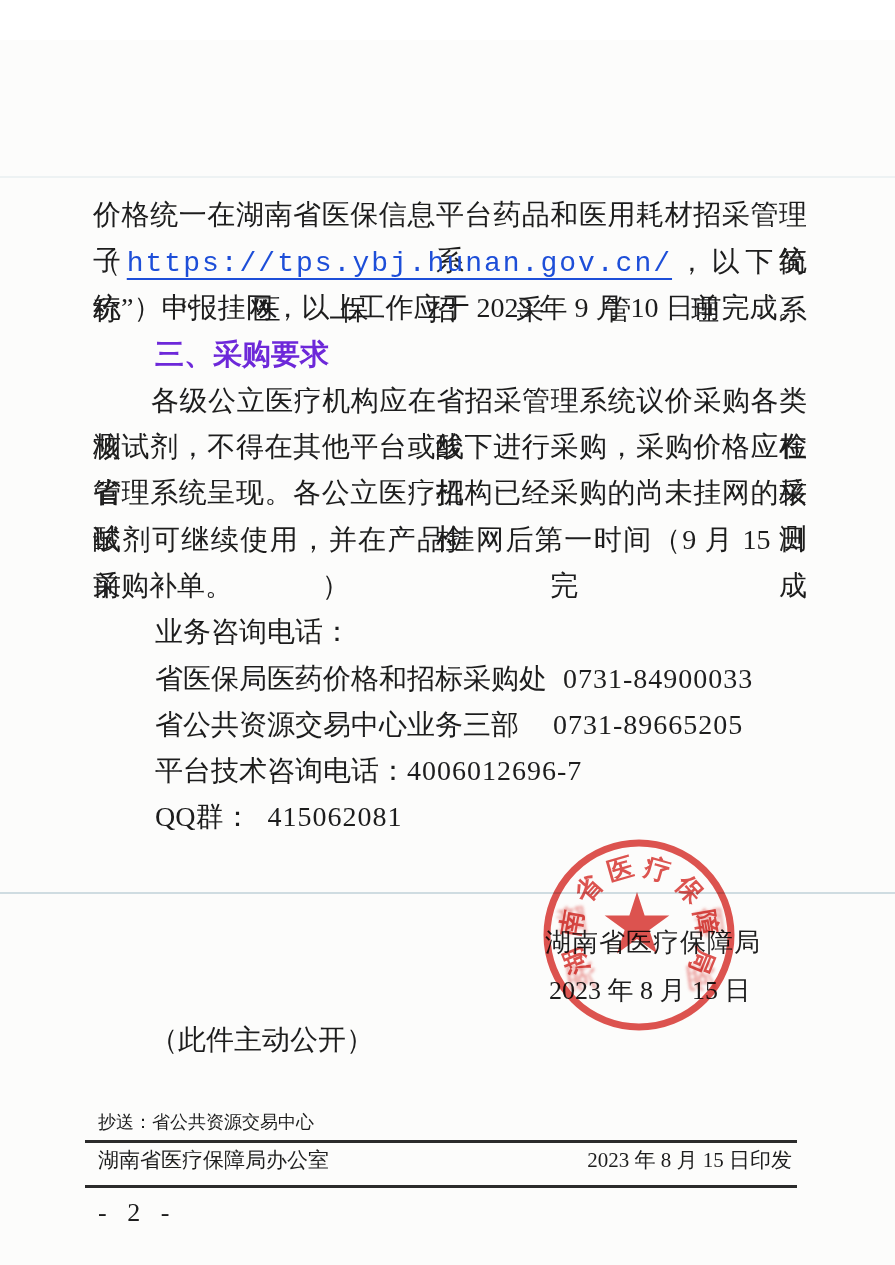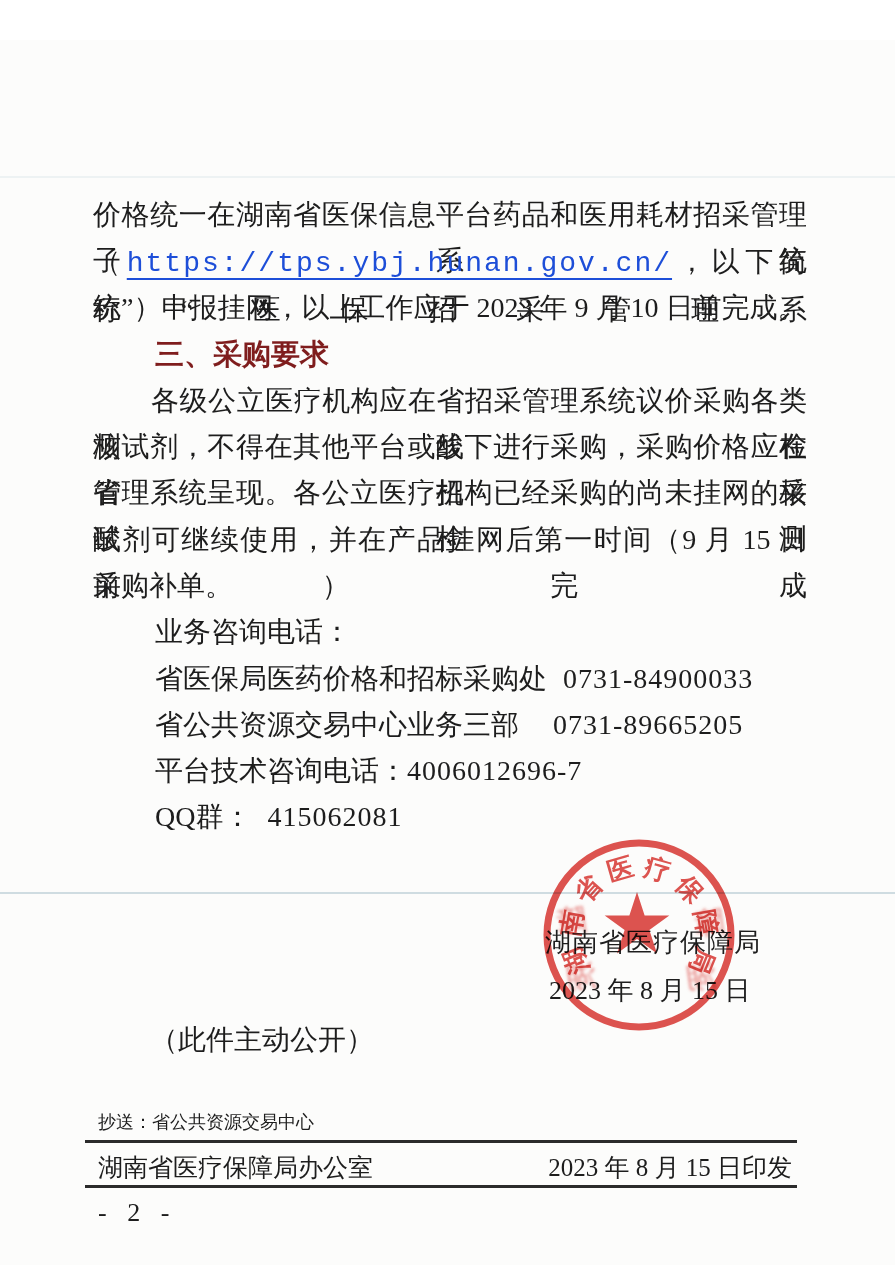--- a/index.html
+++ b/index.html
@@ -20,21 +20,21 @@
     position:absolute;left:93px;width:714px;height:46px;line-height:46px;
     font-size:28px;white-space:nowrap;
   }
   .just{
     white-space:normal;text-align:justify;text-align-last:justify;
     text-justify:inter-character;
   }
   .indent{text-indent:58px;}
   .heading{
     font-family:"DejaVu Sans","Liberation Sans",sans-serif;
-    font-weight:700;font-size:29px;left:155px;width:652px;color:#7f1d1d;
+    font-weight:700;font-size:29px;left:155px;width:652px;color:#6d28d9;
   }
   .url{
     font-family:Liberation Mono, monospace;
     letter-spacing:2px;
     text-decoration:underline;
     text-underline-offset:7px;
     text-decoration-thickness:2px;
     color:#1d4ed8;
   }
   .gap-s{display:inline-block;width:16px;}
@@ -61,22 +61,22 @@
     font-family:"Liberation Serif","DejaVu Serif",serif;
   }
 
   
   .footer-cc{position:absolute;left:98px;top:1064px;font-size:18px;line-height:36px;}
   .rule{position:absolute;left:85px;width:712px;height:3px;background:#2b2b2b;}
   .rule.r1{top:1100px;}
   .rule.r2{top:1145px;}
   .footer-row{
     position:absolute;left:98px;top:1106px;width:694px;height:38px;
-    display:flex;justify-content:space-between;align-items:flex-end;
-    font-size:25px;
+    display:flex;justify-content:space-between;align-items:flex-start;
+    font-size:21px;
   }
   .page-num{position:absolute;left:98px;top:1158px;font-size:26px;letter-spacing:7px;}
 </style>
 </head>
 <body>
 
 <div class="page">
 
   <div class="scanline top"></div>
   <div class="scanline mid"></div>

